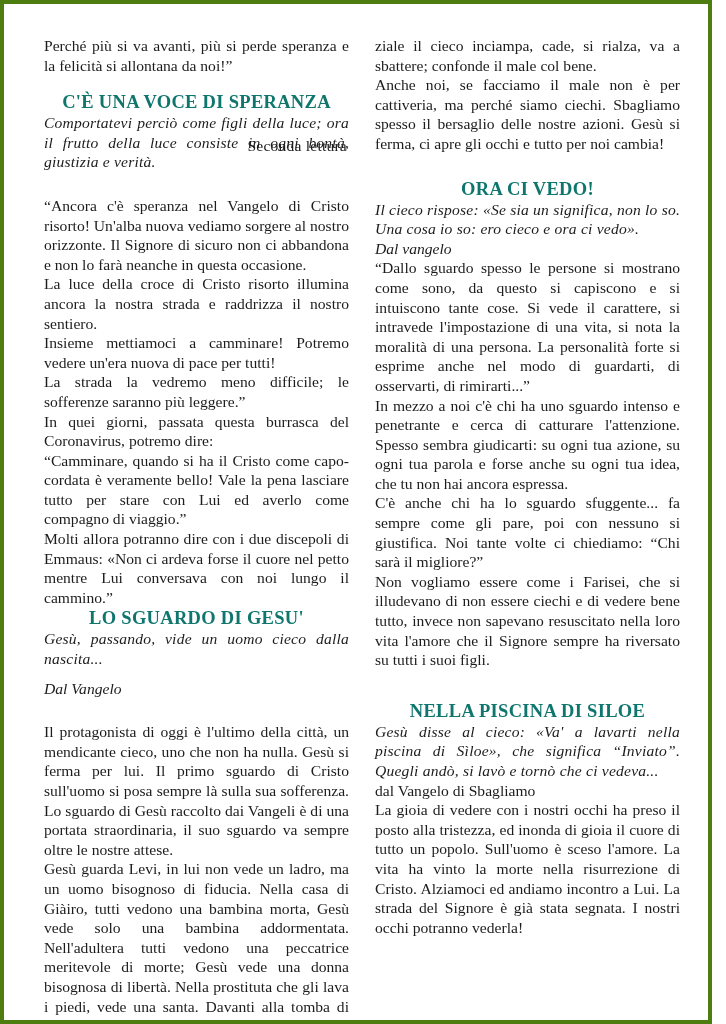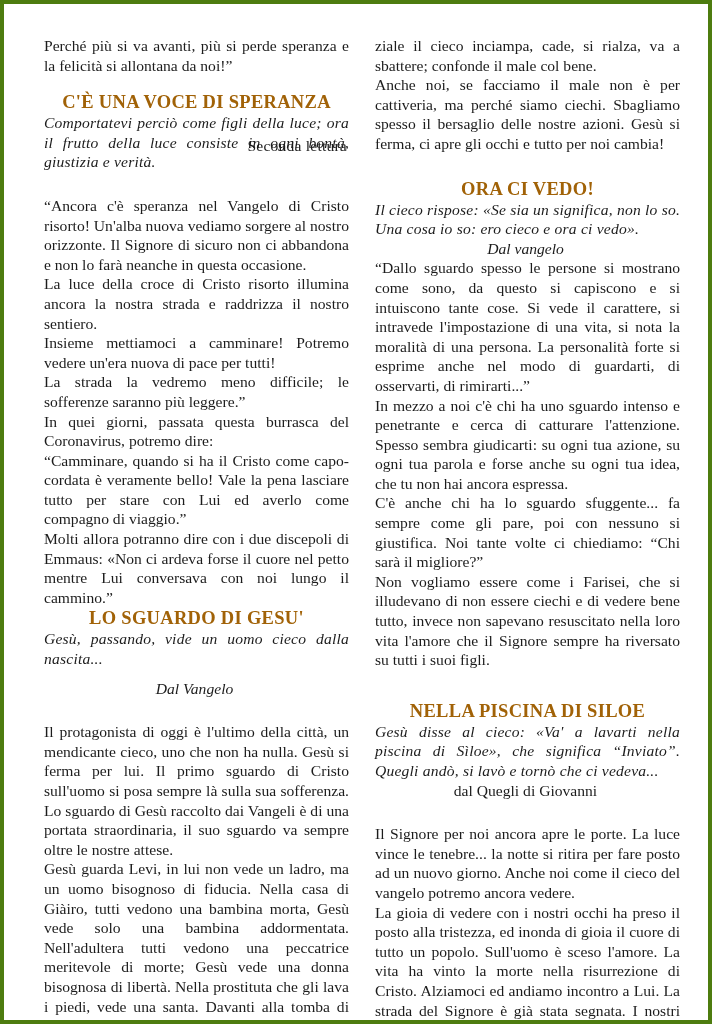--- a/index.html
+++ b/index.html
@@ -34,36 +34,36 @@
     line-height: 19.6px;
     text-align: justify;
     hyphens: auto;
   }
   .heading {
     margin: 0;
     font-size: 18.5px;
     line-height: 22px;
     font-weight: bold;
     text-align: center;
-    color: #a16207;
+    color: #0f766e;
     letter-spacing: 0.3px;
   }
   .quote {
     position: relative;
     font-style: italic;
     letter-spacing: 0.2px;
   }
   .inline-attr {
     position: absolute;
     right: 2px;
     bottom: 16px;
     font-style: normal;
   }
   .attr {
-    text-align: center;
+    text-align: left;
     padding-right: 4px;
   }
   .attr.italic { font-style: italic; }
   .gap-sm { margin-top: 10px; }
   .gap-md { margin-top: 16px; }
   .gap-lg { margin-top: 24px; }
   .gap-xl { margin-top: 30px; text-align: center; }
 </style>
 </head>
 <body>
@@ -115,21 +115,20 @@
       <p>“Dallo sguardo spesso le persone si mostrano come sono, da questo si capiscono e si intuiscono tante cose. Si vede il carattere, si intravede l'impostazione di una vita, si nota la moralità di una persona. La personalità forte si esprime anche nel modo di guardarti, di osservarti, di rimirarti...”</p>
       <p>In mezzo a noi c'è chi ha uno sguardo intenso e penetrante e cerca di catturare l'attenzione. Spesso sembra giudicarti: su ogni tua azione, su ogni tua parola e forse anche su ogni tua idea, che tu non hai ancora espressa.</p>
       <p>C'è anche chi ha lo sguardo sfuggente... fa sempre come gli pare, poi con nessuno si giustifica. Noi tante volte ci chiediamo: “Chi sarà il migliore?”</p>
       <p>Non vogliamo essere come i Farisei, che si illudevano di non essere ciechi e di vedere bene tutto, invece non sapevano resuscitato nella loro vita l'amore che il Signore sempre ha riversato su tutti i suoi figli.</p>
 
       <h2 class="heading gap-xl">NELLA PISCINA DI SILOE</h2>
 
       <p class="quote">
         <span>Gesù disse al cieco: «Va' a lavarti nella piscina di Sìloe», che significa “Inviato”. Quegli andò, si lavò e tornò che ci vedeva...</span>
       </p>
-      <p class="attr">dal Quegli di Giovanni</p>
+      <p class="attr">dal Vangelo di Sbagliamo</p>
 
-      <p class="gap-lg">Il Signore per noi ancora apre le porte. La luce vince le tenebre... la notte si ritira per fare posto ad un nuovo giorno. Anche noi come il cieco del vangelo potremo ancora vedere.</p>
       <p>La gioia di vedere con i nostri occhi ha preso il posto alla tristezza, ed inonda di gioia il cuore di tutto un popolo. Sull'uomo è sceso l'amore. La vita ha vinto la morte nella risurrezione di Cristo. Alziamoci ed andiamo incontro a Lui. La strada del Signore è già stata segnata. I nostri occhi potranno vederla!</p>
 
     </div>
 
   </div>
 </div>
 
 </body></html>

